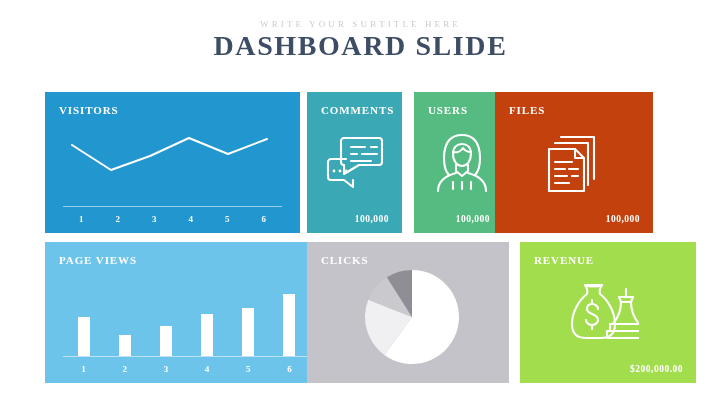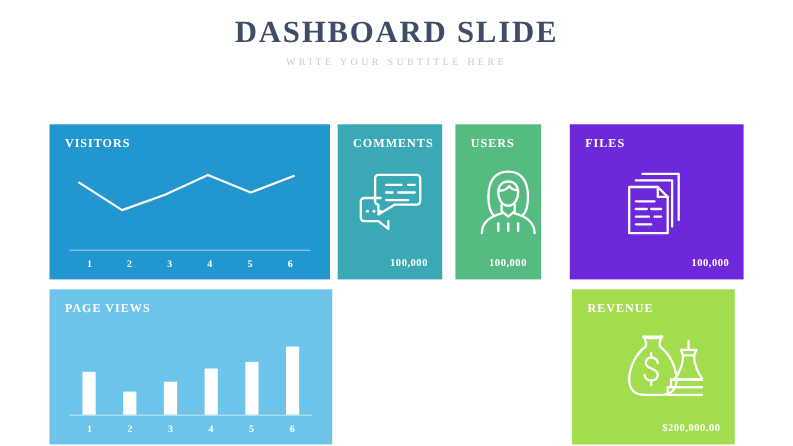--- a/index.html
+++ b/index.html
@@ -28,21 +28,21 @@
   #slide-subtitle {
     font-family: "Liberation Serif", serif;
     font-size: 9px;
     letter-spacing: 3.1px;
     color: #c8cdd4;
     margin-top: 4px;
     line-height: 12px;
   }
 
   
-  #grid { position: absolute; left: 45px; top: 92px; width: 633px; height: 291px; margin-top: 21px; }
+  #grid { position: absolute; left: 45px; top: 92px; width: 633px; height: 291px; }
   .card { position: absolute; overflow: hidden; }
   .card-title {
     position: absolute; left: 14px; top: 12px;
     font-family: "Liberation Serif", serif;
     font-weight: bold;
     font-size: 11px;
     letter-spacing: 0.9px;
     color: #ffffff;
   }
   .card-value {
@@ -52,25 +52,25 @@
     font-size: 9.5px;
     letter-spacing: 0.5px;
     color: #ffffff;
   }
   .card-icon { position: absolute; left: 0; top: 0; width: 100%; height: 100%; }
   .card-icon svg { position: absolute; }
 
   
   #card-visitors  { left: 0;     top: 0;   width: 255px; height: 141px; background: #2196cf; }
   #card-comments  { left: 262px; top: 0;   width: 95px;  height: 141px; background: #3aa8b5; }
-  #card-users     { left: 369px; top: 0;   width: 78px;  height: 141px; background: #56bb81; }
-  #card-files     { left: 473px; top: 0;   width: 158px; height: 141px; background: #6d28d9; }
-  #card-pageviews { left: 0;     top: 150px; width: 257px; height: 141px; background: #6cc4ea; }
+  #card-users     { left: 369px; top: 0;   width: 89px;  height: 141px; background: #56bb81; }
+  #card-files     { left: 450px; top: 0;   width: 158px; height: 141px; background: #c2410c; }
+  #card-pageviews { left: 0;     top: 150px; width: 283px; height: 141px; background: #6cc4ea; }
   #card-clicks    { left: 262px; top: 150px; width: 202px; height: 141px; background: #c3c3c9; }
-  #card-revenue   { left: 475px; top: 150px; width: 148px; height: 141px; background: #a2dd4e; }
+  #card-revenue   { left: 475px; top: 150px; width: 176px; height: 141px; background: #a2dd4e; }
 
   
   .chart-area { position: absolute; left: 0; top: 0; width: 100%; height: 100%; }
   .axis-labels { position: absolute; left: 18px; right: 18px; bottom: 9px; display: flex; }
   .axis-labels span {
     flex: 1; text-align: center;
     font-family: "Liberation Serif", serif;
     font-weight: bold;
     font-size: 9px;
     color: #ffffff;
@@ -85,22 +85,22 @@
   }
   .bar-slot { flex: 1; display: flex; justify-content: center; align-items: flex-end; height: 100%; }
   .bar { width: 12px; background: #ffffff; }
 </style>
 </head>
 <body>
 
 <div id="slide">
 
   <div id="header">
+    <div id="slide-subtitle">WRITE YOUR SUBTITLE HERE</div>
     <div id="slide-title">DASHBOARD SLIDE</div>
-    <div id="slide-subtitle">WRITE YOUR SUBTITLE HERE</div>
   </div>
 
   <div id="grid">
 
     <div class="card" id="card-visitors">
       <div class="card-title">VISITORS</div>
       <div class="chart-area">
         <svg width="255" height="141" viewBox="0 0 255 141">
           <polyline points="27,53 66,78 105,64 144,46 183,62 222,47" fill="none" stroke="#ffffff" stroke-width="2" stroke-linejoin="round" stroke-linecap="round"></polyline>
         </svg>
@@ -209,20 +209,31 @@
           <span>1</span>
           <span>2</span>
           <span>3</span>
           <span>4</span>
           <span>5</span>
           <span>6</span>
         </div>
       </div>
     </div>
 
+    <div class="card" id="card-clicks">
+      <div class="card-title">CLICKS</div>
+      <div class="chart-area">
+        <svg id="pie-svg" style="position:absolute; left:57px; top:27px;" width="96" height="96" viewBox="0 0 96 96">
+            <path d="M 48 48 L 48 1 A 47 47 0 1 1 20.374093142253766 86.02379873562253 Z" fill="#ffffff"></path>
+            <path d="M 48 48 L 20.374093142253766 86.02379873562253 A 47 47 0 0 1 4.300505163252176 30.698146023820158 Z" fill="#f0f0f2"></path>
+            <path d="M 48 48 L 4.300505163252176 30.698146023820158 A 47 47 0 0 1 22.816140635987136 8.316587501405301 Z" fill="#c9c9ce"></path>
+            <path d="M 48 48 L 22.816140635987136 8.316587501405301 A 47 47 0 0 1 47.99999999999999 1 Z" fill="#8e8e94"></path>
+          </svg>
+      </div>
+    </div>
 
     <div class="card" id="card-revenue">
       <div class="card-title">REVENUE</div>
       <div class="card-icon">
         <svg style="left:47px; top:33px;" width="72" height="72" viewBox="0 0 72 72">
           <g fill="none" stroke="#ffffff" stroke-width="2.1" stroke-linejoin="round" stroke-linecap="round">
             <path d="M18 10 C20 13 21 16 20 19 C12 25 5 37 5 49 C5 58 10 63 19 63 L34 63 C43 63 48 58 48 49 C48 37 41 25 33 19 C32 16 33 13 35 10 Z"></path>
             <path d="M18 10 C22 12 31 12 35 10"></path>
             <path d="M31 34 C31 31 28 29 25 29 C22 29 20 31 20 34 C20 40 31 38 31 45 C31 48 28 50 25 50 C22 50 19 48 19 45"></path>
             <line x1="25" y1="25" x2="25" y2="29"></line>

